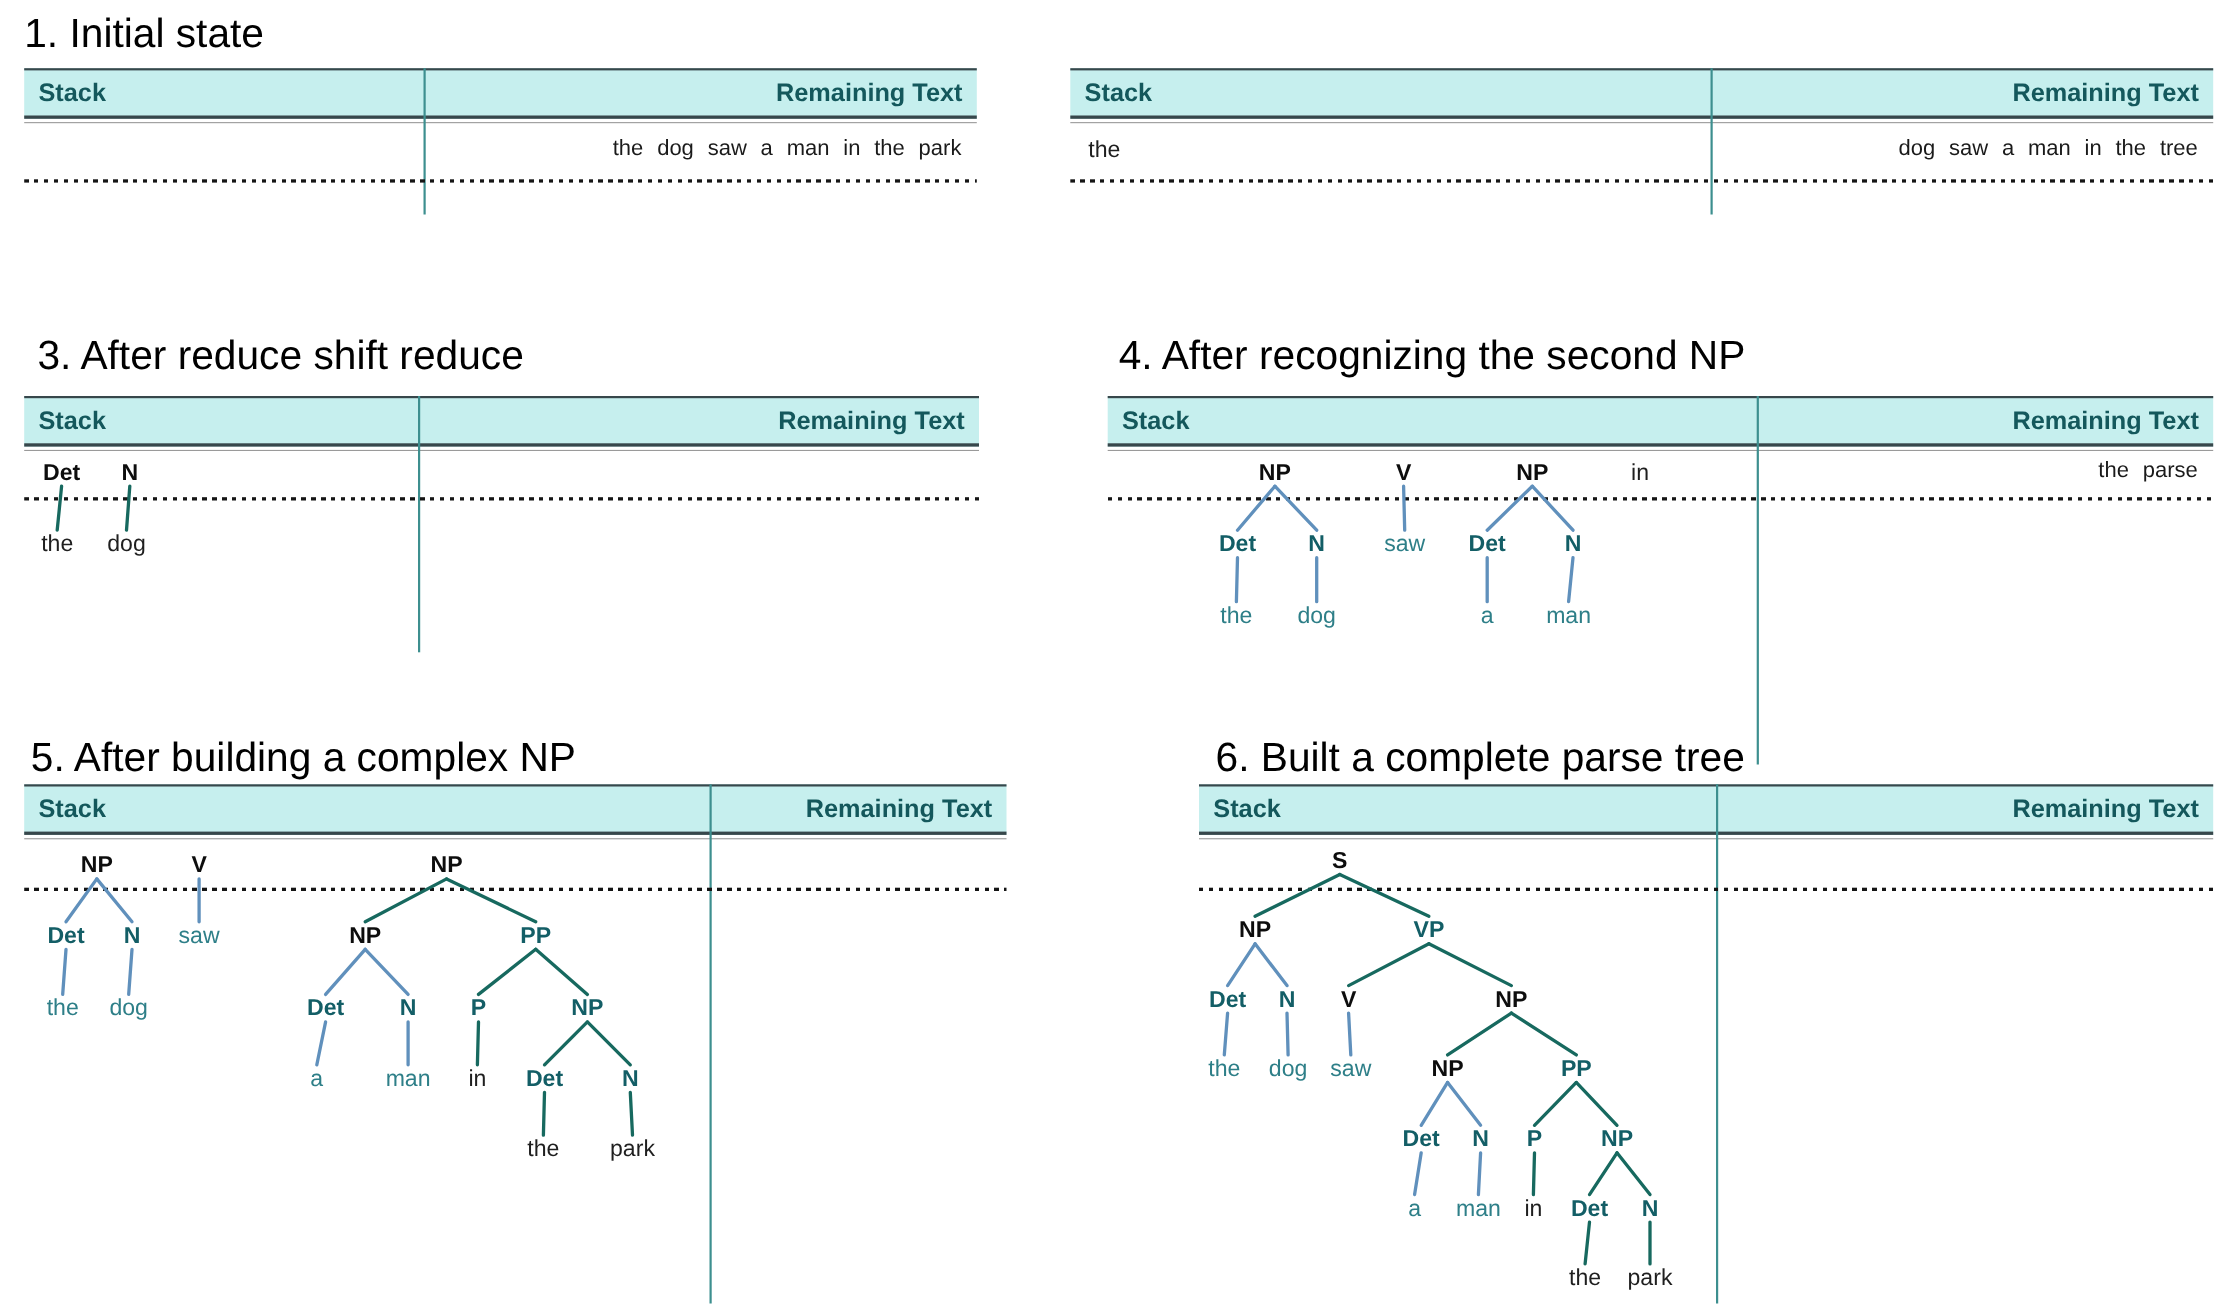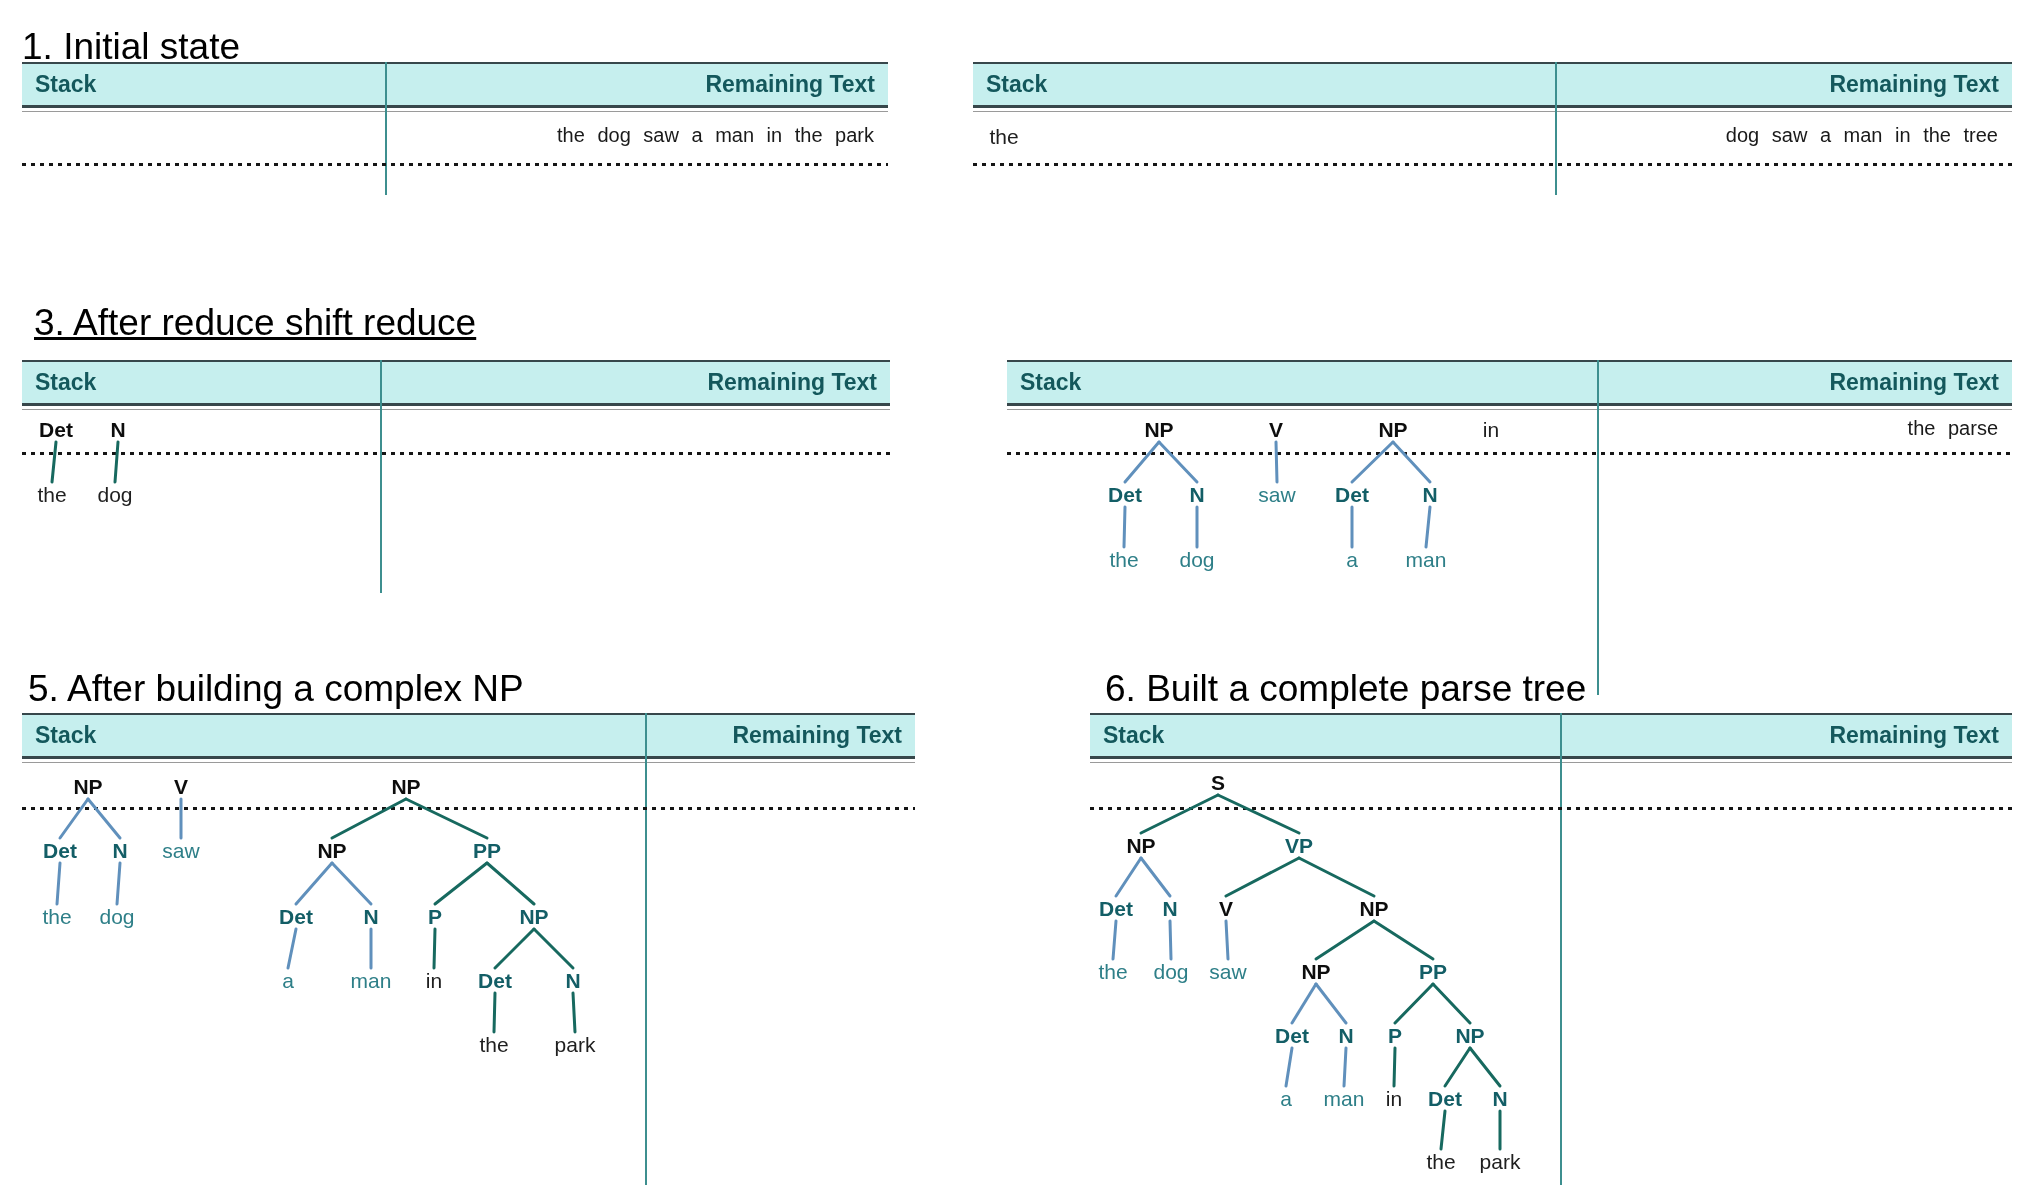--- a/index.html
+++ b/index.html
@@ -87,50 +87,51 @@
       <line x1="1433" y1="984" x2="1395" y2="1023" stroke="#17695f" stroke-width="3" stroke-linecap="round"></line>
       <line x1="1433" y1="984" x2="1470" y2="1023" stroke="#17695f" stroke-width="3" stroke-linecap="round"></line>
       <line x1="1292" y1="1048" x2="1286" y2="1086" stroke="#6090bc" stroke-width="3" stroke-linecap="round"></line>
       <line x1="1346" y1="1048" x2="1344" y2="1086" stroke="#6090bc" stroke-width="3" stroke-linecap="round"></line>
       <line x1="1395" y1="1048" x2="1394" y2="1086" stroke="#17695f" stroke-width="3" stroke-linecap="round"></line>
       <line x1="1470" y1="1048" x2="1445" y2="1086" stroke="#17695f" stroke-width="3" stroke-linecap="round"></line>
       <line x1="1470" y1="1048" x2="1500" y2="1086" stroke="#17695f" stroke-width="3" stroke-linecap="round"></line>
       <line x1="1445" y1="1111" x2="1441" y2="1149" stroke="#17695f" stroke-width="3" stroke-linecap="round"></line>
       <line x1="1500" y1="1111" x2="1500" y2="1149" stroke="#17695f" stroke-width="3" stroke-linecap="round"></line>
     </svg>
-    <div class="panel-title" style="left: 22px; top: 26px;">1. Initial state</div>
+    <div class="panel-title" style="left: 22px; top: 10px;">1. Initial state</div>
     <div class="header-band" style="left: 22px; top: 62px; width: 866px;">
       <span class="hlabel">Stack</span>
       <span class="hlabel">Remaining Text</span>
     </div>
     <div class="subline" style="left: 22px; top: 111px; width: 866px;"></div>
     <div class="vdivider" style="left: 385px; top: 62px; height: 133px;"></div>
     <div class="dotted" style="left: 22px; top: 163px; width: 866px;"></div>
     <div class="remaining" style="left: 405px; width: 469px; top: 124px; text-align: right;">the dog saw a man in the park</div>
     <div class="header-band" style="left: 973px; top: 62px; width: 1039px;">
       <span class="hlabel">Stack</span>
       <span class="hlabel">Remaining Text</span>
     </div>
     <div class="subline" style="left: 973px; top: 111px; width: 1039px;"></div>
     <div class="vdivider" style="left: 1555px; top: 62px; height: 133px;"></div>
     <div class="dotted" style="left: 973px; top: 163px; width: 1039px;"></div>
     <div class="remaining" style="left: 1575px; width: 423px; top: 124px;">dog saw a man in the tree</div>
     <div class="node word_black" style="left: 1004px; top: 137px;">the</div>
-    <div class="panel-title" style="left: 34px; top: 302px; text-decoration: underline;">3. After reduce shift reduce</div>
+    <div class="panel-title" style="left: 34px; top: 302px;">3. After reduce shift reduce</div>
     <div class="header-band" style="left: 22px; top: 360px; width: 868px;">
       <span class="hlabel">Stack</span>
       <span class="hlabel">Remaining Text</span>
     </div>
     <div class="subline" style="left: 22px; top: 409px; width: 868px;"></div>
     <div class="vdivider" style="left: 380px; top: 360px; height: 233px;"></div>
     <div class="dotted" style="left: 22px; top: 452px; width: 868px;"></div>
     <div class="node cat_black" style="left: 56px; top: 430px;">Det</div>
     <div class="node cat_black" style="left: 118px; top: 430px;">N</div>
     <div class="node word_black" style="left: 52px; top: 495px;">the</div>
     <div class="node word_black" style="left: 115px; top: 495px;">dog</div>
+    <div class="panel-title" style="left: 1017px; top: 302px;">4. After recognizing the second NP</div>
     <div class="header-band" style="left: 1007px; top: 360px; width: 1005px;">
       <span class="hlabel">Stack</span>
       <span class="hlabel">Remaining Text</span>
     </div>
     <div class="subline" style="left: 1007px; top: 409px; width: 1005px;"></div>
     <div class="vdivider" style="left: 1597px; top: 360px; height: 335px;"></div>
     <div class="dotted" style="left: 1007px; top: 452px; width: 1005px;"></div>
     <div class="remaining" style="left: 1617px; width: 381px; top: 417px;">the parse</div>
     <div class="node cat_black" style="left: 1159px; top: 430px;">NP</div>
     <div class="node cat_black" style="left: 1276px; top: 430px;">V</div>

